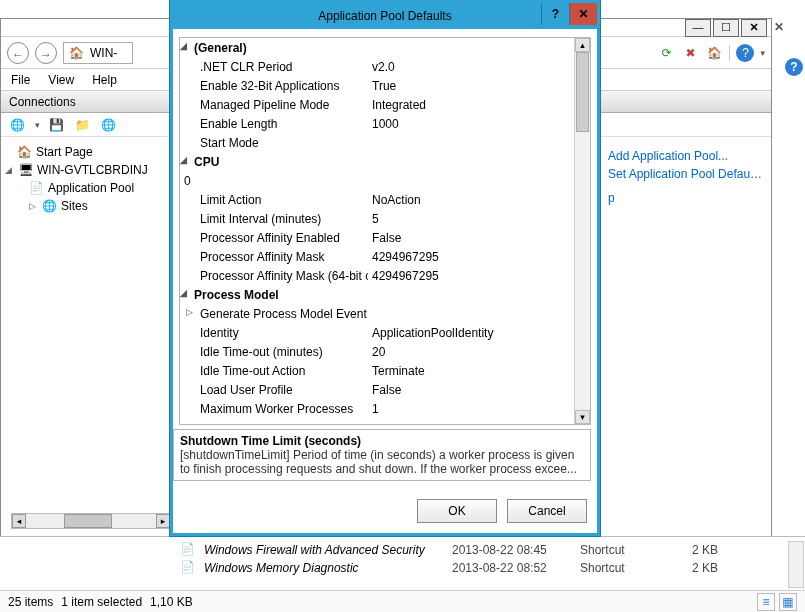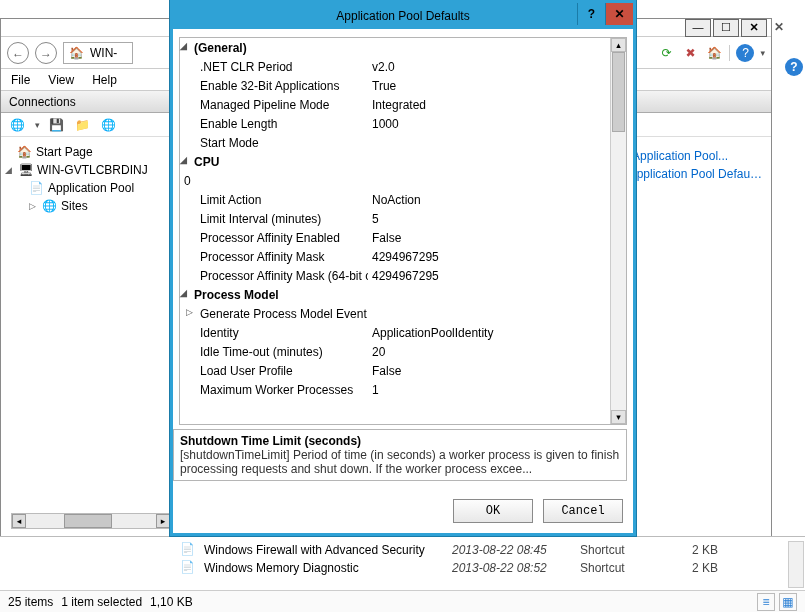--- a/index.html
+++ b/index.html
@@ -28,49 +28,49 @@
 
 .right-links { position: absolute; right: 8px; top: 128px; width: 155px; }
 .right-links a { display: block; color: #0066cc; text-decoration: none; padding: 2px 0; white-space: nowrap; overflow: hidden; text-overflow: ellipsis; }
 
 .hscroll { position: absolute; left: 10px; bottom: 48px; width: 160px; height: 16px; border: 1px solid #bbb; background: #eee; display: flex; }
 .hscroll .thumb { background: #c8c8c8; border: 1px solid #999; height: 100%; margin-left: 38px; width: 48px; }
 .hscroll .arrow { width: 14px; border: 1px solid #999; background: #ddd; text-align: center; font-size: 9px; line-height: 12px; }
 .status-bar { position: absolute; left: 1px; right: 1px; bottom: 1px; height: 22px; background: linear-gradient(#f7f7f7,#e6e6e6); border-top: 1px solid #bbb; display: flex; align-items: center; padding: 0 8px; justify-content: space-between; }
 
 
-.dialog { position: absolute; left: 170px; top: 0; width: 466px; height: 536px; background: #fff; border: 3px solid #2fa2d6; box-shadow: 0 0 0 1px #1a7ba8; z-index: 10; }
+.dialog { position: absolute; left: 170px; top: 0; width: 430px; height: 536px; background: #fff; border: 3px solid #2fa2d6; box-shadow: 0 0 0 1px #1a7ba8; z-index: 10; }
 .dlg-title { height: 26px; background: #2fa2d6; display: flex; align-items: center; justify-content: center; position: relative; color: #000; }
 .dlg-title-btns { position: absolute; right: 0; top: 0; display: flex; height: 22px; }
 .dlg-tbtn { width: 28px; border-left: 1px solid #1a7ba8; display: flex; align-items: center; justify-content: center; font-weight: bold; background: #2fa2d6; }
 .dlg-tbtn.close { background: #c94f3f; color: #000; }
 .prop-grid { position: absolute; left: 6px; right: 6px; top: 34px; bottom: 108px; border: 1px solid #b5b5b5; display: flex; }
 .prop-body { flex: 1; overflow: hidden; }
 .prop-row { display: flex; height: 19px; align-items: center; }
 .prop-label { flex: 0 0 188px; padding-left: 20px; color: #000; white-space: nowrap; overflow: hidden; }
 .prop-label.cat { font-weight: bold; padding-left: 14px; }
 .prop-exp { position: absolute; width: 10px; margin-left: -14px; color: #555; font-size: 9px; }
 .prop-val { flex: 1; padding-left: 4px; white-space: nowrap; overflow: hidden; }
 .prop-val.bold { font-weight: normal; }
 .prop-scroll { flex: 0 0 16px; border-left: 1px solid #ccc; background: #f1f1f1; position: relative; }
 .prop-scroll .sthumb { position: absolute; left: 1px; right: 1px; top: 14px; height: 80px; background: #cdcdcd; border: 1px solid #aaa; }
 .prop-scroll .sarrow { position: absolute; left: 0; right: 0; height: 14px; text-align: center; font-size: 9px; line-height: 13px; background: #e4e4e4; border: 1px solid #bbb; }
 .prop-desc { position: absolute; left: 0; right: 6px; bottom: 52px; height: 52px; border: 1px solid #b5b5b5; padding: 4px 6px; overflow: hidden; }
 .prop-desc .desc-title { font-weight: bold; }
 .prop-desc .desc-body { color: #333; line-height: 14px; }
 .dlg-buttons { position: absolute; right: 10px; bottom: 10px; display: flex; gap: 10px; }
-.btn { width: 80px; height: 24px; border: 1px solid #8a8a8a; background: linear-gradient(#fdfdfd,#e8e8e8); cursor: default; font-family: Liberation Mono, monospace; }
+.btn { width: 80px; height: 24px; border: 1px solid #8a8a8a; background: linear-gradient(#fdfdfd,#e8e8e8); cursor: default; }
 
 
 .explorer-bottom { position: absolute; left: 0; top: 536px; right: 0; bottom: 0; border-top: 1px solid #bbb; background: #fff; }
 .file-list { position: absolute; left: 180px; right: 18px; top: 4px; }
 .file-row { display: flex; height: 18px; align-items: center; gap: 8px; }
 .file-row .ficon { width: 16px; height: 16px; }
-.file-row .fname { flex: 0 0 240px; }
-.file-row .fdate { flex: 0 0 120px; color: #444; font-style: italic; }
+.file-row .fname { flex: 0 0 240px; font-style: italic; }
+.file-row .fdate { flex: 0 0 120px; color: #444; }
 .file-row .ftype { flex: 0 0 80px; color: #444; }
 .file-row .fsize { flex: 0 0 50px; text-align: right; color: #444; }
 .expl-status { position: absolute; left: 0; right: 0; bottom: 0; height: 22px; border-top: 1px solid #ccc; display: flex; align-items: center; padding: 0 8px; gap: 14px; background: #fafafa; justify-content: space-between; }
 .expl-vscroll { position: absolute; right: 1px; top: 4px; bottom: 24px; width: 16px; border: 1px solid #ccc; background: #f1f1f1; }
 .right-edge-help { position: absolute; right: 2px; top: 58px; width: 18px; height: 18px; border-radius: 50%; background: #2a7fd4; color: #fff; text-align: center; line-height: 18px; font-weight: bold; }
 .extra-x { position: absolute; left: 774px; top: 20px; font-weight: bold; color: #555; }
 </style>
 </head>
 <body>
 
@@ -225,20 +225,24 @@
         </div>
       <div class="prop-row">
           <div class="prop-label">Identity</div>
           <div class="prop-val bold">ApplicationPoolIdentity</div>
         </div>
       <div class="prop-row">
           <div class="prop-label">Idle Time-out (minutes)</div>
           <div class="prop-val">20</div>
         </div>
       <div class="prop-row">
+          <div class="prop-label">Idle Time-out Action</div>
+          <div class="prop-val">Terminate</div>
+        </div>
+      <div class="prop-row">
           <div class="prop-label">Load User Profile</div>
           <div class="prop-val bold">False</div>
         </div>
       <div class="prop-row">
           <div class="prop-label">Maximum Worker Processes</div>
           <div class="prop-val">1</div>
         </div>
     </div>
     <div class="prop-scroll">
       <div class="sarrow" style="top:0">▴</div>

